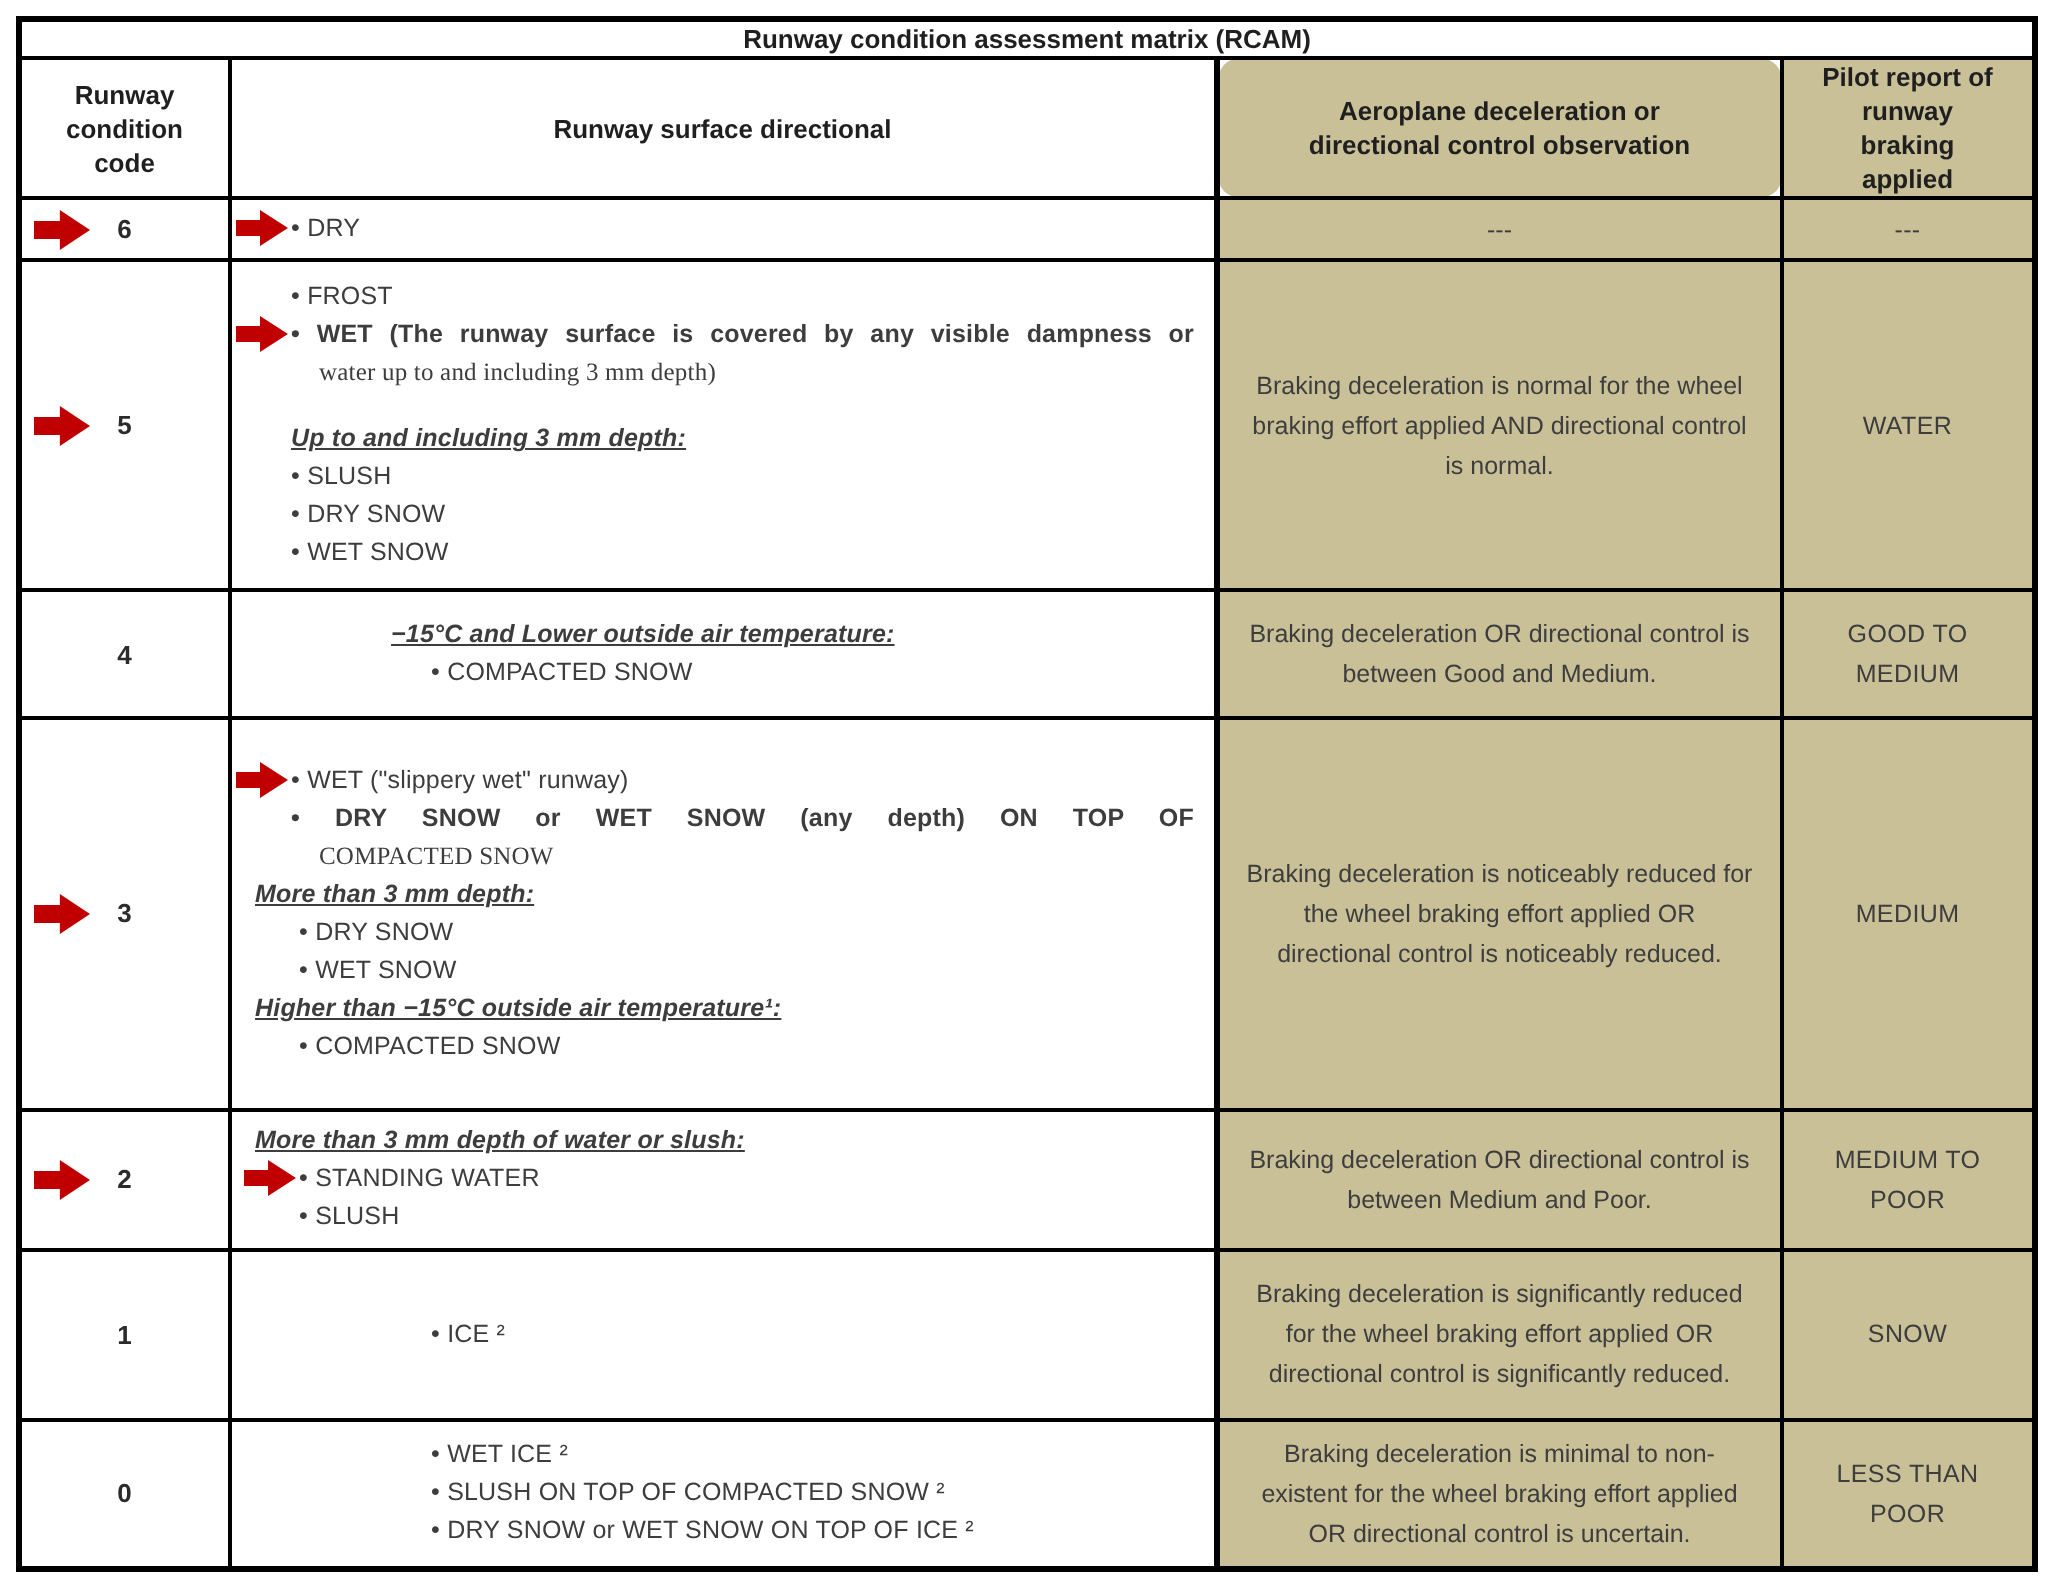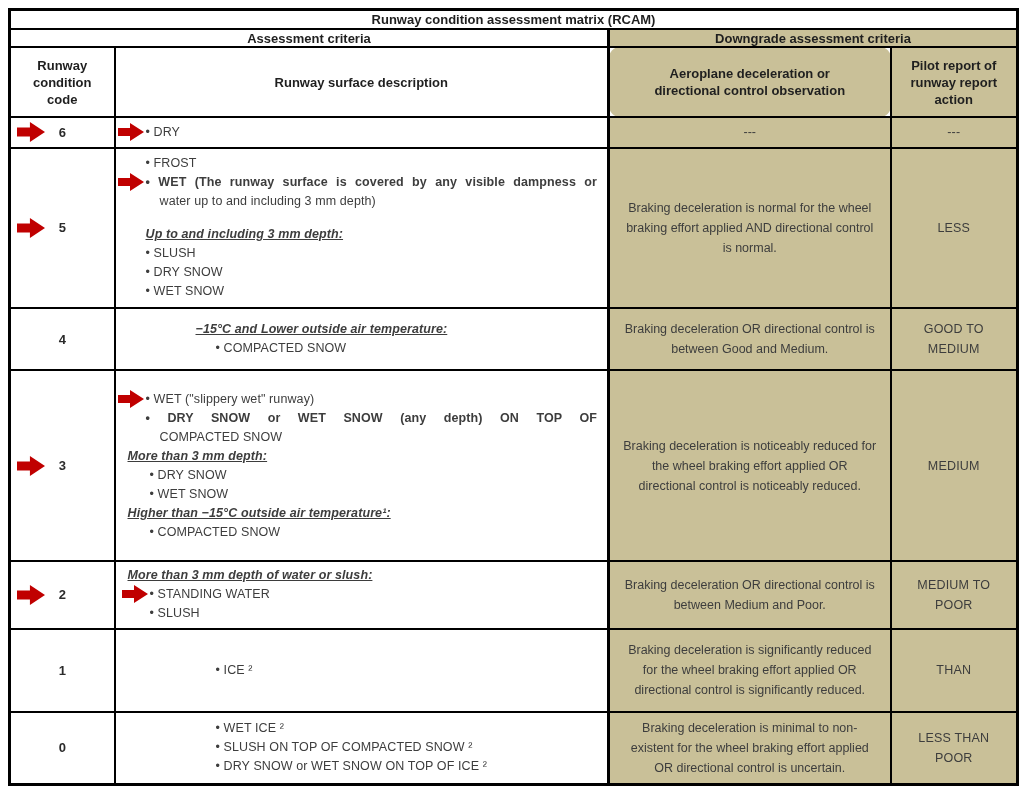--- a/index.html
+++ b/index.html
@@ -41,21 +41,21 @@
   td.code-cell{position:relative;text-align:center;}
   .code-num{font-weight:bold;font-size:13px;color:#2b2b2b;}
   td.desc-cell{padding:4px 10px 4px 0;}
   td.obs-cell,td.pilot-cell{text-align:center;line-height:20px;padding:3px 12px;}
   td.pilot-cell{padding:3px 8px;letter-spacing:0.2px;}
   
   .line{position:relative;line-height:19px;letter-spacing:0.1px;}
   .line .txt{display:block;}
   .line.bullet .txt{padding-left:14px;text-indent:-14px;}
   .line.bullet .txt::before{content:"\2022\00a0";}
-  .line .cont{display:block;padding-left:14px;}
+  .line .cont{display:block;padding-left:14px;font-family:Liberation Serif, serif;}
   .line.stretch .txt{text-align:justify;text-align-last:justify;font-weight:bold;}
   .heading .txt{font-weight:bold;font-style:italic;text-decoration:underline;}
   .h0{margin-left:12px;} .h1{margin-left:30px;} .h2{margin-left:80px;}
   .b1{margin-left:30px;} .b2{margin-left:34px;} .b3{margin-left:100px;}
   .blank{height:14px;}
   
   .arrow-icon{position:absolute;width:26px;height:18px;display:inline-block;}
   .line .arrow-icon{left:-28px;top:0px;}
   td.code-cell .arrow-icon{left:6px;top:50%;margin-top:-10px;width:28px;height:20px;}
   .arrow-icon svg{display:block;width:100%;height:100%;}
@@ -68,29 +68,25 @@
     <colgroup>
         <col class="c1">
         <col class="c2">
         <col class="c3">
         <col class="c4">
       </colgroup>
     <thead>
       <tr class="title-row">
         <th colspan="4">Runway condition assessment matrix (RCAM)</th>
       </tr>
-      <tr class="group-row">
-        <th colspan="2">Assessment criteria</th>
-        <th colspan="2" class="tan thickL">Downgrade assessment criteria</th>
-      </tr>
       <tr class="col-row">
         <th class="code-head">Runway condition code</th>
-        <th>Runway surface description</th>
+        <th>Runway surface directional</th>
         <th class="tan thickL obs-head">Aeroplane deceleration or directional control observation</th>
-        <th class="tan pilot-head">Pilot report of runway report action</th>
+        <th class="tan pilot-head">Pilot report of runway braking applied</th>
       </tr>
     </thead>
     <tbody id="rcam-body">
         <tr>
           <td class="code-cell"><span class="arrow-icon">
               <svg viewBox="0 0 26 18" preserveAspectRatio="none">
                 <path d="M0 5 H12 V0 L26 9 L12 18 V13 H0 Z" fill="var(--red)"></path>
               </svg>
             </span><span class="code-num">6</span></td>
           <td class="desc-cell">
@@ -133,21 +129,21 @@
               <span class="txt">SLUSH</span>
             </div>
             <div class="line bullet b1">
               <span class="txt">DRY SNOW</span>
             </div>
             <div class="line bullet b1">
               <span class="txt">WET SNOW</span>
             </div>
           </td>
           <td class="obs-cell tan thickL">Braking deceleration is normal for the wheel braking effort applied AND directional control is normal.</td>
-          <td class="pilot-cell tan">LESS</td>
+          <td class="pilot-cell tan">WATER</td>
         </tr>
         <tr>
           <td class="code-cell"><span class="code-num">4</span></td>
           <td class="desc-cell">
             <div class="line heading h2">
               <span class="txt">−15°C and Lower outside air temperature:</span>
             </div>
             <div class="line bullet b3">
               <span class="txt">COMPACTED SNOW</span>
             </div>
@@ -219,21 +215,21 @@
           <td class="pilot-cell tan">MEDIUM TO POOR</td>
         </tr>
         <tr>
           <td class="code-cell"><span class="code-num">1</span></td>
           <td class="desc-cell">
             <div class="line bullet b3">
               <span class="txt">ICE ²</span>
             </div>
           </td>
           <td class="obs-cell tan thickL">Braking deceleration is significantly reduced for the wheel braking effort applied OR directional control is significantly reduced.</td>
-          <td class="pilot-cell tan">THAN</td>
+          <td class="pilot-cell tan">SNOW</td>
         </tr>
         <tr>
           <td class="code-cell"><span class="code-num">0</span></td>
           <td class="desc-cell">
             <div class="line bullet b3">
               <span class="txt">WET ICE ²</span>
             </div>
             <div class="line bullet b3">
               <span class="txt">SLUSH ON TOP OF COMPACTED SNOW ²</span>
             </div>

